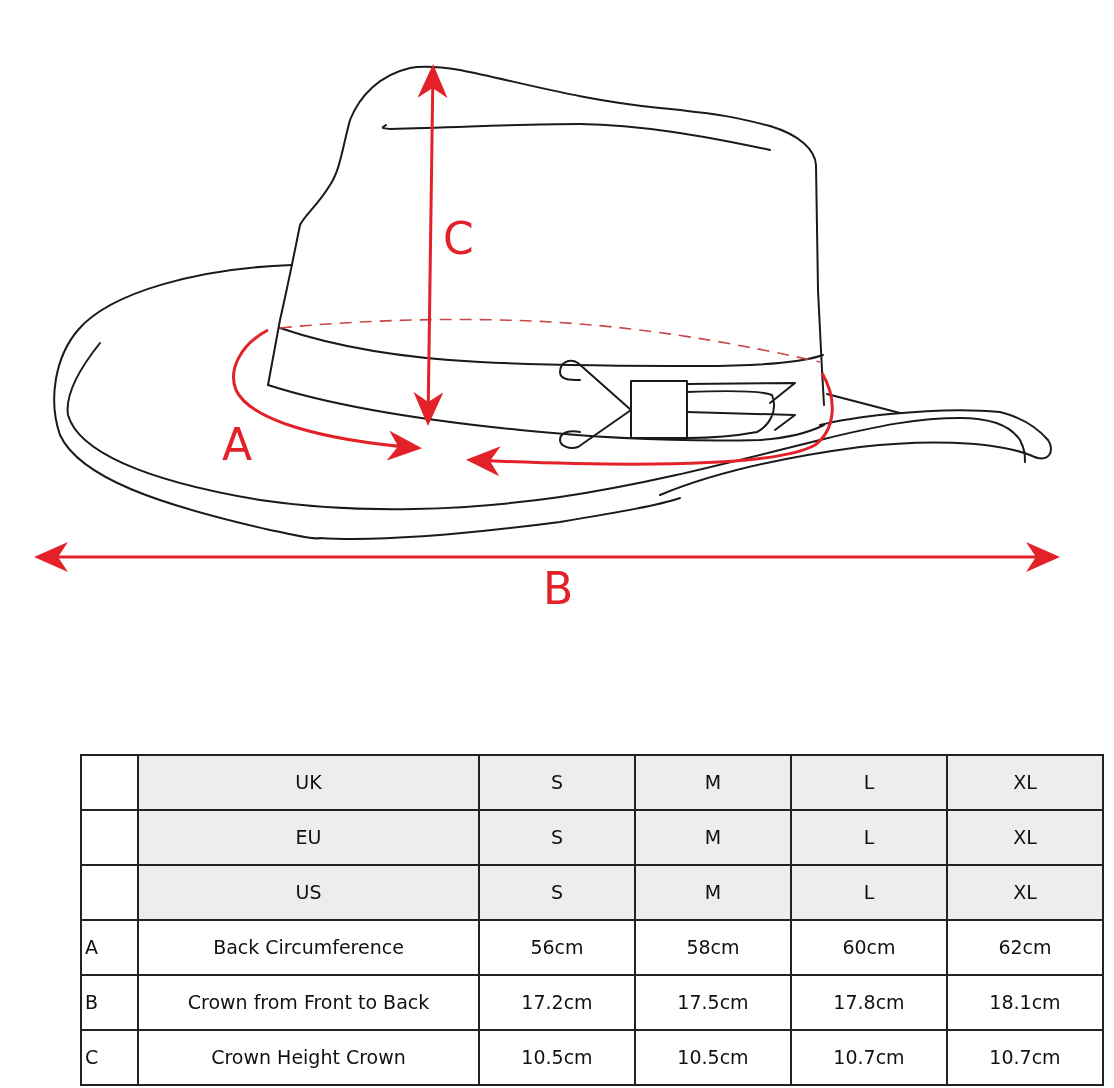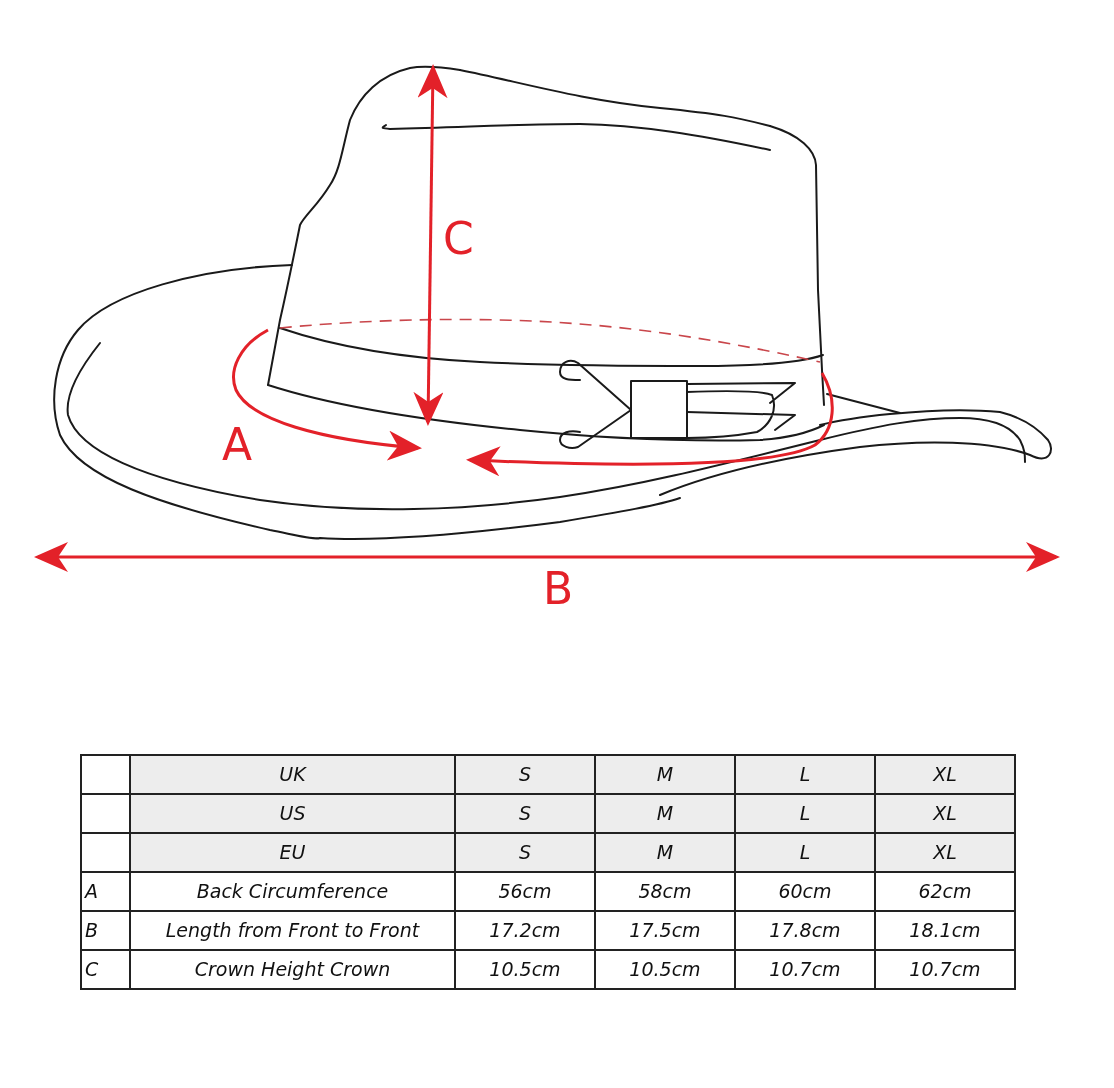--- a/index.html
+++ b/index.html
@@ -5,22 +5,22 @@
   html, body { margin: 0; padding: 0; background: #ffffff; }
   body { width: 1114px; height: 1088px; position: relative; overflow: hidden; font-family: "DejaVu Sans", sans-serif; }
   #diagram { position: absolute; left: 0; top: 0; width: 1114px; height: 700px; }
   .lbl { font-family: "DejaVu Sans", sans-serif; font-size: 44px; fill: #e32129; }
   #size-table {
     position: absolute; left: 80px; top: 754px;
     border-collapse: collapse; table-layout: fixed;
     font-family: "DejaVu Sans", sans-serif; font-size: 19px; color: #111;
   }
   #size-table td {
-    border: 2px solid #222; height: 37px; padding: 0; text-align: center; vertical-align: middle;
-    line-height: 37px; white-space: nowrap; font-style: italic;
+    border: 2px solid #222; height: 37px; padding: 8px; text-align: center; vertical-align: middle;
+    line-height: 37px; white-space: nowrap;
   }
   #size-table td.key { text-align: left; padding-left: 3px; width: 44px; }
   #size-table td.shade { background: #ededed; }
   #size-table td.name { width: 323px; }
   #size-table td.val { width: 138px; }
   #size-table tr.sep td { border-top: 2.5px solid #111; }
 </style>
 </head>
 <body>
 
@@ -78,45 +78,45 @@
     <tr>
       <td class="key"></td>
       <td class="name shade">UK</td>
       <td class="val shade">S</td>
       <td class="val shade">M</td>
       <td class="val shade">L</td>
       <td class="val shade">XL</td>
     </tr>
     <tr>
       <td class="key"></td>
-      <td class="name shade">US</td>
+      <td class="name shade">EU</td>
       <td class="val shade">S</td>
       <td class="val shade">M</td>
       <td class="val shade">L</td>
       <td class="val shade">XL</td>
     </tr>
     <tr>
       <td class="key"></td>
-      <td class="name shade">EU</td>
+      <td class="name shade">US</td>
       <td class="val shade">S</td>
       <td class="val shade">M</td>
       <td class="val shade">L</td>
       <td class="val shade">XL</td>
     </tr>
     <tr class="sep">
       <td class="key">A</td>
       <td class="name">Back Circumference</td>
       <td class="val">56cm</td>
       <td class="val">58cm</td>
       <td class="val">60cm</td>
       <td class="val">62cm</td>
     </tr>
     <tr>
       <td class="key">B</td>
-      <td class="name">Length from Front to Front</td>
+      <td class="name">Crown from Front to Back</td>
       <td class="val">17.2cm</td>
       <td class="val">17.5cm</td>
       <td class="val">17.8cm</td>
       <td class="val">18.1cm</td>
     </tr>
     <tr>
       <td class="key">C</td>
       <td class="name">Crown Height Crown</td>
       <td class="val">10.5cm</td>
       <td class="val">10.5cm</td>

